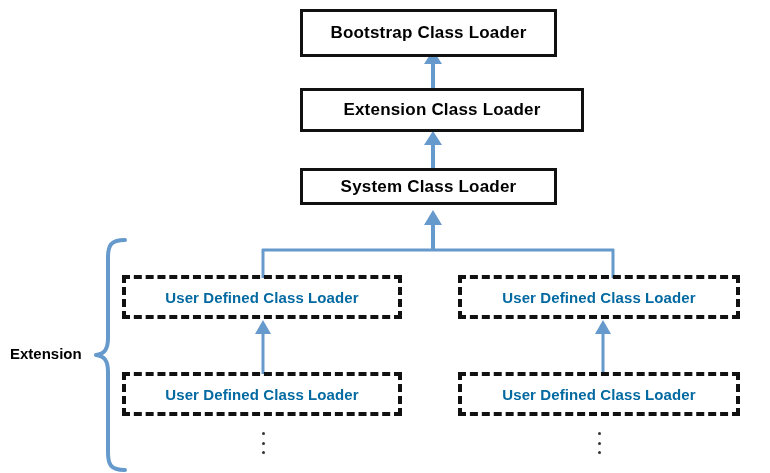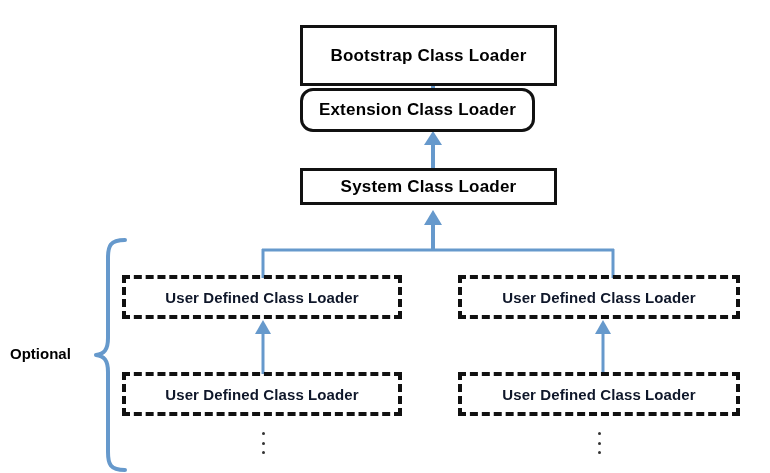--- a/index.html
+++ b/index.html
@@ -47,21 +47,21 @@
     background: transparent;
     display: flex;
     align-items: center;
     justify-content: center;
     z-index: 4;
   }
   .node-dashed .node-label {
     font-family: "Liberation Sans", sans-serif;
     font-size: 15px;
     font-weight: bold;
-    color: #0f172a;
+    color: #0369a1;
     letter-spacing: 0.1px;
     white-space: nowrap;
     background: #ffffff;
     padding: 0 5px;
   }
 
   
   .connector {
     position: absolute;
     z-index: 2;
@@ -143,25 +143,25 @@
     </svg>
   </div>
 
   <div class="connector" style="left:590px; top:318px;">
     <svg width="26" height="56" viewBox="0 0 26 56">
       <line x1="13" y1="56" x2="13" y2="14" stroke="#6699cc" stroke-width="3"></line>
       <polygon points="13,2 5,16 21,16" fill="#6699cc"></polygon>
     </svg>
   </div>
 
-  <div class="node-solid" style="left:300px; top:9px; width:257px; height:61px;margin-top:16px;">
+  <div class="node-solid" style="left:300px; top:9px; width:257px; height:48px;">
     <span class="node-label">Bootstrap Class Loader</span>
   </div>
 
-  <div class="node-solid" style="left:300px; top:88px; width:235px; height:44px;border-radius:13px;">
+  <div class="node-solid" style="left:300px; top:88px; width:284px; height:44px;">
     <span class="node-label">Extension Class Loader</span>
   </div>
 
   <div class="node-solid" style="left:300px; top:168px; width:257px; height:37px;">
     <span class="node-label">System Class Loader</span>
   </div>
 
   <div class="node-dashed" style="left:122px; top:275px; width:280px; height:44px;">
     <span class="node-label">User Defined Class Loader</span>
   </div>
@@ -195,15 +195,15 @@
       <path d="M 45 4
                C 30 4, 28 10, 28 22
                L 28 102
                C 28 114, 24 118, 16 119
                C 24 120, 28 124, 28 136
                L 28 216
                C 28 228, 30 234, 45 234" fill="none" stroke="#6699cc" stroke-width="4" stroke-linecap="round" stroke-linejoin="round"></path>
     </svg>
   </div>
 
-  <div class="optional-label" style="left:10px; top:345px;">Optional</div>
+  <div class="optional-label" style="left:10px; top:345px;">Extension</div>
 
 </div>
 
 </body></html>

